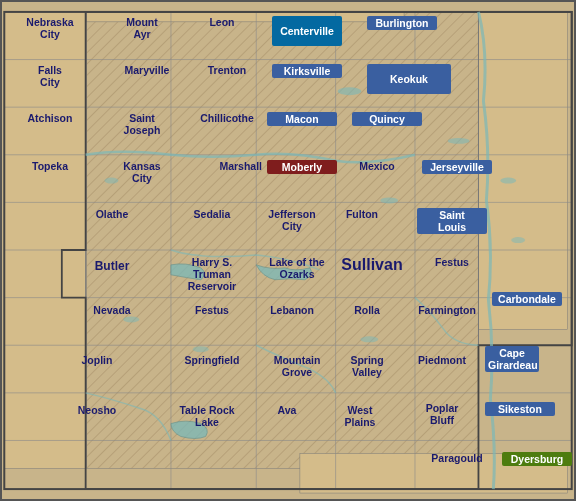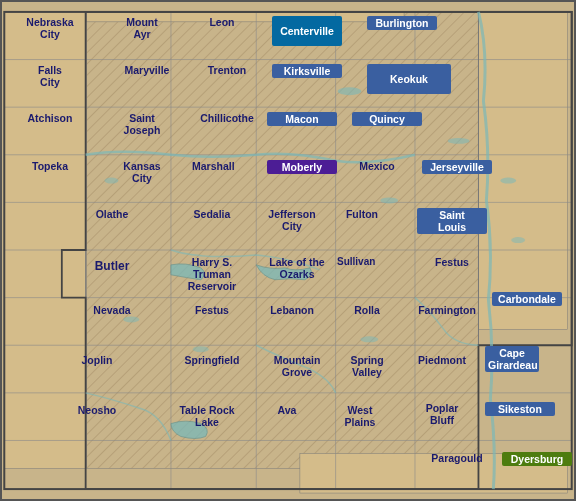--- a/index.html
+++ b/index.html
@@ -128,33 +128,33 @@
       <div class="city-label light-bg" style="position: absolute; left: 190px; top: 62px; width: 70px; font-size: 10.5px; font-weight: bold; text-align: center; line-height: 1.15; color: rgb(26, 26, 110);">Trenton</div>
       <div class="city-label highlighted" style="position: absolute; left: 270px; top: 62px; width: 70px; font-size: 10.5px; font-weight: bold; text-align: center; line-height: 1.15; background-color: rgb(58, 95, 160); color: white; padding: 1px 3px; border-radius: 2px;">Kirksville</div>
       <div class="city-label highlighted" style="position: absolute; left: 365px; top: 62px; width: 84px; font-size: 10.5px; font-weight: bold; text-align: center; line-height: 1.15; background-color: rgb(58, 95, 160); color: white; padding: 9px 3px; border-radius: 2px;">Keokuk</div>
       <div class="city-label light-bg" style="position: absolute; left: 13px; top: 110px; width: 70px; font-size: 10.5px; font-weight: bold; text-align: center; line-height: 1.15; color: rgb(26, 26, 110);">Atchison</div>
       <div class="city-label light-bg" style="position: absolute; left: 105px; top: 110px; width: 70px; font-size: 10.5px; font-weight: bold; text-align: center; line-height: 1.15; color: rgb(26, 26, 110);">Saint<br>Joseph</div>
       <div class="city-label light-bg" style="position: absolute; left: 190px; top: 110px; width: 70px; font-size: 10.5px; font-weight: bold; text-align: center; line-height: 1.15; color: rgb(26, 26, 110);">Chillicothe</div>
       <div class="city-label highlighted" style="position: absolute; left: 265px; top: 110px; width: 70px; font-size: 10.5px; font-weight: bold; text-align: center; line-height: 1.15; background-color: rgb(58, 95, 160); color: white; padding: 1px 3px; border-radius: 2px;">Macon</div>
       <div class="city-label highlighted" style="position: absolute; left: 350px; top: 110px; width: 70px; font-size: 10.5px; font-weight: bold; text-align: center; line-height: 1.15; background-color: rgb(58, 95, 160); color: white; padding: 1px 3px; border-radius: 2px;">Quincy</div>
       <div class="city-label light-bg" style="position: absolute; left: 13px; top: 158px; width: 70px; font-size: 10.5px; font-weight: bold; text-align: center; line-height: 1.15; color: rgb(26, 26, 110);">Topeka</div>
       <div class="city-label light-bg" style="position: absolute; left: 105px; top: 158px; width: 70px; font-size: 10.5px; font-weight: bold; text-align: center; line-height: 1.15; color: rgb(26, 26, 110);">Kansas<br>City</div>
-      <div class="city-label light-bg" style="position: absolute; left: 190px; top: 158px; width: 70px; font-size: 10.5px; font-weight: bold; text-align: left; line-height: 1.15; color: rgb(26, 26, 110);">Marshall</div>
-      <div class="city-label highlighted" style="position: absolute; left: 265px; top: 158px; width: 70px; font-size: 10.5px; font-weight: bold; text-align: center; line-height: 1.15; background-color: #4c1d95; color: white; padding: 1px 3px; border-radius: 2px;">Moberly</div>
+      <div class="city-label light-bg" style="position: absolute; left: 190px; top: 158px; width: 70px; font-size: 10.5px; font-weight: bold; text-align: right; line-height: 1.15; color: rgb(26, 26, 110);">Marshall</div>
+      <div class="city-label highlighted" style="position: absolute; left: 265px; top: 158px; width: 70px; font-size: 10.5px; font-weight: bold; text-align: center; line-height: 1.15; background-color: #7f1d1d; color: white; padding: 1px 3px; border-radius: 2px;">Moberly</div>
       <div class="city-label light-bg" style="position: absolute; left: 340px; top: 158px; width: 70px; font-size: 10.5px; font-weight: bold; text-align: center; line-height: 1.15; color: rgb(26, 26, 110);">Mexico</div>
       <div class="city-label highlighted" style="position: absolute; left: 420px; top: 158px; width: 70px; font-size: 10.5px; font-weight: bold; text-align: center; line-height: 1.15; background-color: rgb(58, 95, 160); color: white; padding: 1px 3px; border-radius: 2px;">Jerseyville</div>
       <div class="city-label light-bg" style="position: absolute; left: 75px; top: 206px; width: 70px; font-size: 10.5px; font-weight: bold; text-align: center; line-height: 1.15; color: rgb(26, 26, 110);">Olathe</div>
       <div class="city-label light-bg" style="position: absolute; left: 175px; top: 206px; width: 70px; font-size: 10.5px; font-weight: bold; text-align: center; line-height: 1.15; color: rgb(26, 26, 110);">Sedalia</div>
       <div class="city-label light-bg" style="position: absolute; left: 255px; top: 206px; width: 70px; font-size: 10.5px; font-weight: bold; text-align: center; line-height: 1.15; color: rgb(26, 26, 110);">Jefferson<br>City</div>
       <div class="city-label light-bg" style="position: absolute; left: 325px; top: 206px; width: 70px; font-size: 10.5px; font-weight: bold; text-align: center; line-height: 1.15; color: rgb(26, 26, 110);">Fulton</div>
       <div class="city-label highlighted" style="position: absolute; left: 415px; top: 206px; width: 70px; font-size: 10.5px; font-weight: bold; text-align: center; line-height: 1.15; background-color: rgb(58, 95, 160); color: white; padding: 1px 3px; border-radius: 2px;">Saint<br>Louis</div>
       <div class="city-label light-bg" style="position: absolute; left: 75px; top: 258px; width: 70px; font-size: 12px; font-weight: bold; text-align: center; line-height: 1.15; color: rgb(26, 26, 110);">Butler</div>
       <div class="city-label light-bg" style="position: absolute; left: 175px; top: 254px; width: 70px; font-size: 10.5px; font-weight: bold; text-align: center; line-height: 1.15; color: rgb(26, 26, 110);">Harry S.<br>Truman<br>Reservoir</div>
       <div class="city-label light-bg" style="position: absolute; left: 260px; top: 254px; width: 70px; font-size: 10.5px; font-weight: bold; text-align: center; line-height: 1.15; color: rgb(26, 26, 110);">Lake of the<br>Ozarks</div>
-      <div class="city-label light-bg" style="position: absolute; left: 335px; top: 254px; width: 70px; font-size: 10px; font-weight: bold; text-align: left; line-height: 1.15; color: rgb(26, 26, 110);">Sullivan</div>
+      <div class="city-label light-bg" style="position: absolute; left: 335px; top: 254px; width: 70px; font-size: 16px; font-weight: bold; text-align: center; line-height: 1.15; color: rgb(26, 26, 110);">Sullivan</div>
       <div class="city-label light-bg" style="position: absolute; left: 415px; top: 254px; width: 70px; font-size: 10.5px; font-weight: bold; text-align: center; line-height: 1.15; color: rgb(26, 26, 110);">Festus</div>
       <div class="city-label light-bg" style="position: absolute; left: 75px; top: 302px; width: 70px; font-size: 10.5px; font-weight: bold; text-align: center; line-height: 1.15; color: rgb(26, 26, 110);">Nevada</div>
       <div class="city-label light-bg" style="position: absolute; left: 175px; top: 302px; width: 70px; font-size: 10.5px; font-weight: bold; text-align: center; line-height: 1.15; color: rgb(26, 26, 110);">Festus</div>
       <div class="city-label light-bg" style="position: absolute; left: 255px; top: 302px; width: 70px; font-size: 10.5px; font-weight: bold; text-align: center; line-height: 1.15; color: rgb(26, 26, 110);">Lebanon</div>
       <div class="city-label light-bg" style="position: absolute; left: 330px; top: 302px; width: 70px; font-size: 10.5px; font-weight: bold; text-align: center; line-height: 1.15; color: rgb(26, 26, 110);">Rolla</div>
       <div class="city-label light-bg" style="position: absolute; left: 410px; top: 302px; width: 70px; font-size: 10.5px; font-weight: bold; text-align: center; line-height: 1.15; color: rgb(26, 26, 110);">Farmington</div>
       <div class="city-label highlighted" style="position: absolute; left: 490px; top: 290px; width: 70px; font-size: 10.5px; font-weight: bold; text-align: center; line-height: 1.15; background-color: rgb(58, 95, 160); color: white; padding: 1px 3px; border-radius: 2px;">Carbondale</div>
       <div class="city-label light-bg" style="position: absolute; left: 60px; top: 352px; width: 70px; font-size: 10.5px; font-weight: bold; text-align: center; line-height: 1.15; color: rgb(26, 26, 110);">Joplin</div>
       <div class="city-label light-bg" style="position: absolute; left: 175px; top: 352px; width: 70px; font-size: 10.5px; font-weight: bold; text-align: center; line-height: 1.15; color: rgb(26, 26, 110);">Springfield</div>
       <div class="city-label light-bg" style="position: absolute; left: 260px; top: 352px; width: 70px; font-size: 10.5px; font-weight: bold; text-align: center; line-height: 1.15; color: rgb(26, 26, 110);">Mountain<br>Grove</div>

